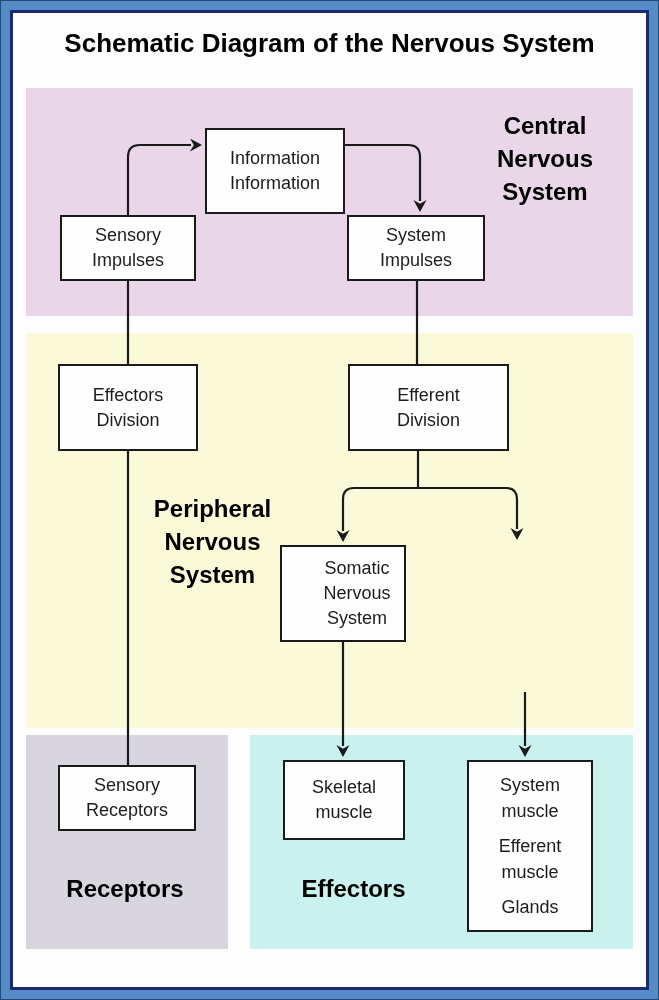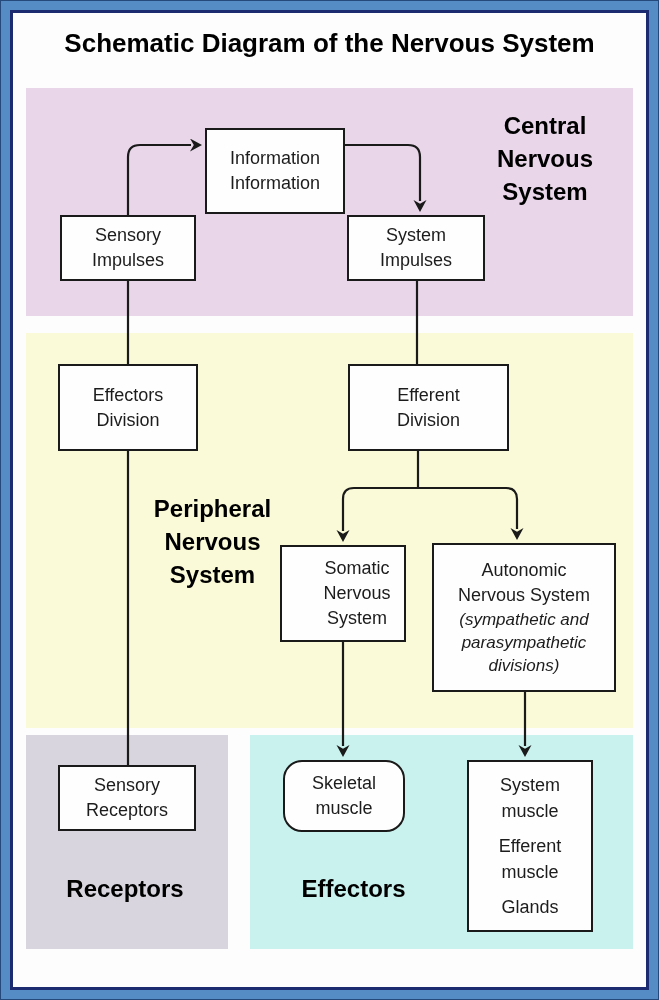--- a/index.html
+++ b/index.html
@@ -71,21 +71,21 @@
   .node .ln.italic { font-style: italic; font-size: 17px; line-height: 23px; }
 
   .node-info      { left: 205px; top: 128px; width: 140px; height: 86px; text-align: right; }
   .node-sensimp   { left: 60px;  top: 215px; width: 136px; height: 66px; }
   .node-motorimp  { left: 347px; top: 215px; width: 138px; height: 66px; }
   .node-afferent  { left: 58px;  top: 364px; width: 140px; height: 87px; }
   .node-efferent  { left: 348px; top: 364px; width: 161px; height: 87px; }
   .node-somatic   { left: 280px; top: 545px; width: 126px; height: 97px; padding-left: 28px; }
   .node-autonomic { left: 432px; top: 543px; width: 184px; height: 149px; }
   .node-sensrec   { left: 58px;  top: 765px; width: 138px; height: 66px; }
-  .node-skeletal  { left: 283px; top: 760px; width: 122px; height: 72px; border-radius: 19px; }
+  .node-skeletal  { left: 283px; top: 760px; width: 122px; height: 80px; }
   .node-smooth    { left: 467px; top: 760px; width: 126px; height: 172px; justify-content: flex-start; padding-top: 10px; }
   .node-smooth .grp { margin-bottom: 9px; line-height: 26px; }
   .node-smooth .grp:last-child { margin-bottom: 0; }
 </style>
 </head>
 <body>
 
 <div class="page">
   <div class="frame-inner"></div>
 
@@ -151,27 +151,20 @@
     <span class="ln">Efferent</span>
     <span class="ln">Division</span>
   </div>
 
   <div class="node node-somatic">
     <span class="ln">Somatic</span>
     <span class="ln">Nervous</span>
     <span class="ln">System</span>
   </div>
 
-  <div class="node node-autonomic">
-    <span class="ln">Autonomic</span>
-    <span class="ln">Nervous System</span>
-    <span class="ln italic">(sympathetic and</span>
-    <span class="ln italic">parasympathetic</span>
-    <span class="ln italic">divisions)</span>
-  </div>
 
   <div class="node node-sensrec">
     <span class="ln">Sensory</span>
     <span class="ln">Receptors</span>
   </div>
 
   <div class="node node-skeletal">
     <span class="ln">Skeletal</span>
     <span class="ln">muscle</span>
   </div>

